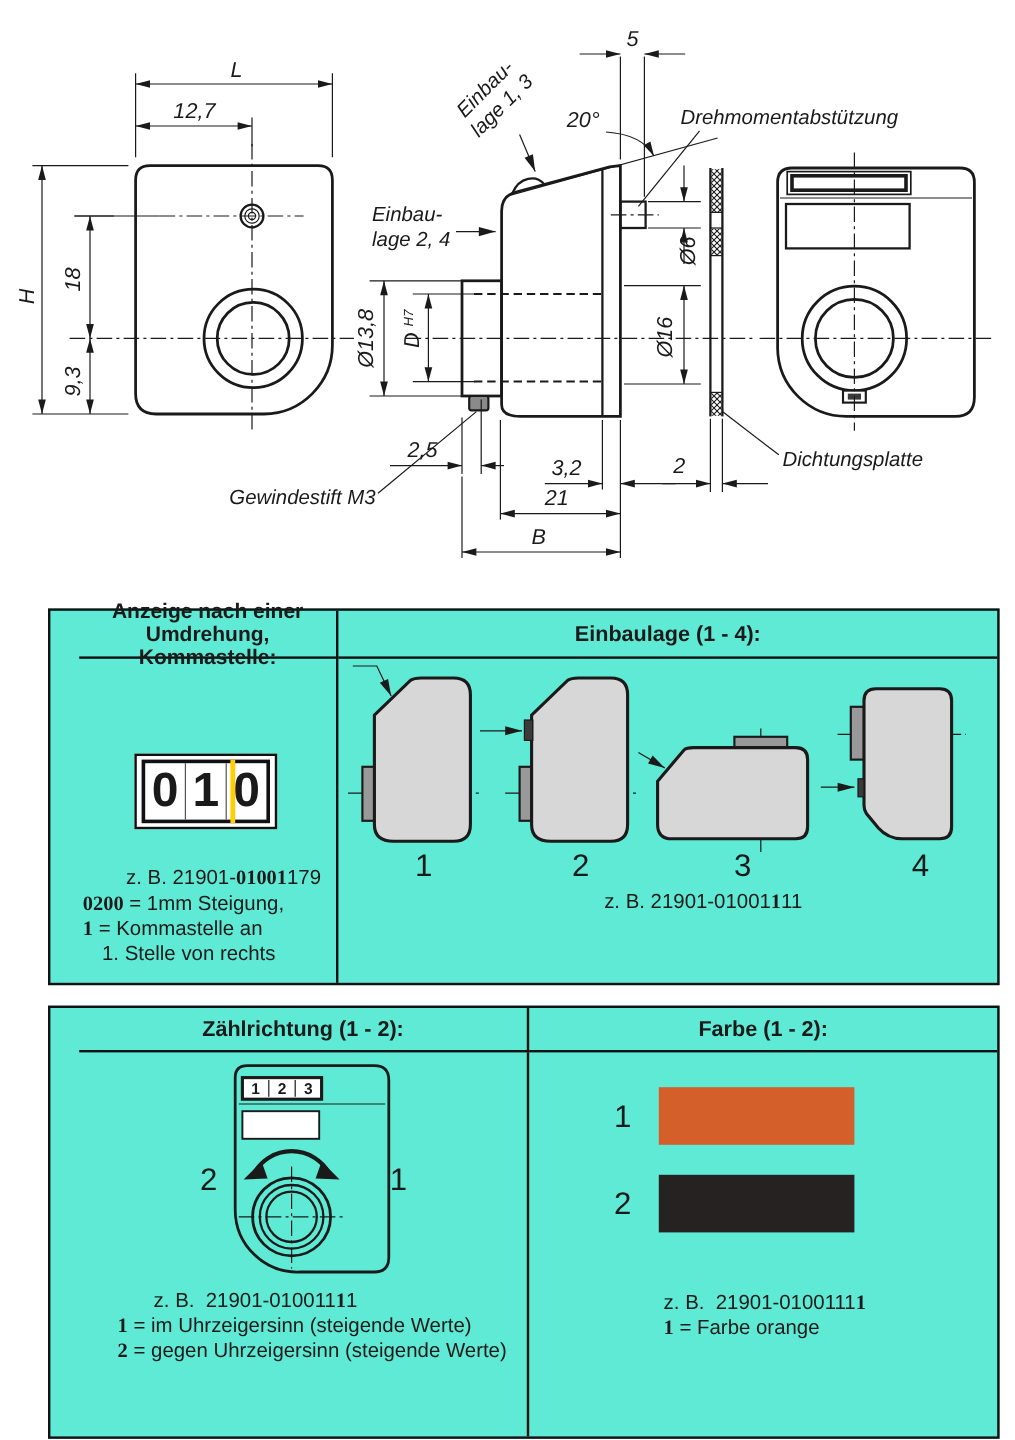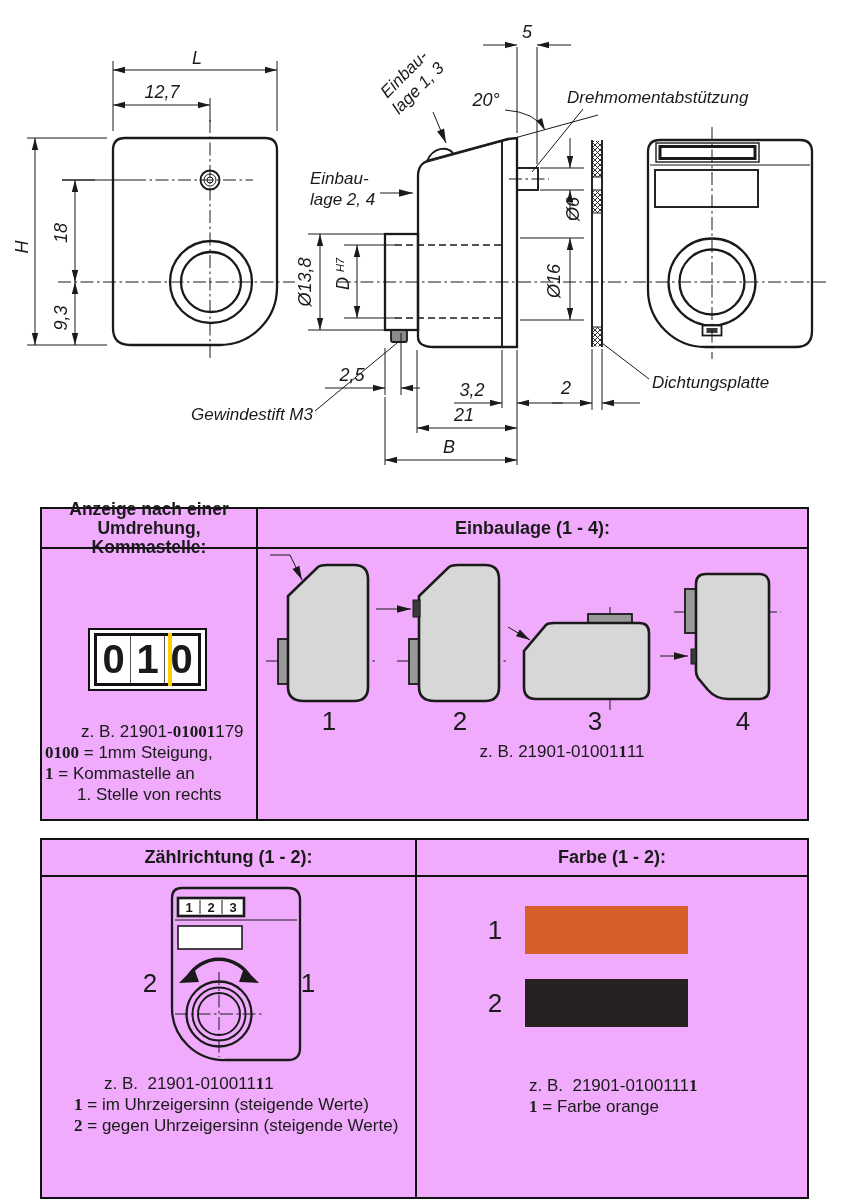--- a/index.html
+++ b/index.html
@@ -12,21 +12,21 @@
   .num{font-size:26px;}
   .o{stroke:#1a1a1a;stroke-width:2.3;fill:none;}
   .o2{stroke:#1a1a1a;stroke-width:1.9;fill:none;}
   .t{stroke:#1a1a1a;stroke-width:1;fill:none;}
   .cl{stroke:#1a1a1a;stroke-width:1;fill:none;stroke-dasharray:13 3.5 2.5 3.5;}
   .hd{stroke:#1a1a1a;stroke-width:1.7;fill:none;stroke-dasharray:7 4;}
   .shape{fill:#d7d7d7;stroke:#1a1a1a;stroke-width:2.6;}
   .hub{fill:#999;stroke:#1a1a1a;stroke-width:1.8;}
   .tick{fill:#3a3a3a;stroke:#1a1a1a;stroke-width:1;}
   
-  .tbl{position:absolute;border:2.5px solid #111;background:#f0abfc;display:grid;}
+  .tbl{position:absolute;border:2.5px solid #111;background:#5eead4;display:grid;padding-left:24px;}
   .tbl .hcell{border-bottom:2.5px solid #111;display:flex;align-items:center;justify-content:center;
       font-weight:bold;font-size:18px;text-align:center;}
   .div-r{border-right:2.5px solid #111;}
   .cell{position:relative;}
   .cap{font-size:17px;line-height:21px;}
   .cap div{white-space:pre;}
   .cap b{font-weight:bold;font-family:Liberation Serif, serif;}
   
   #counter{position:absolute;left:46px;top:79px;width:115px;height:59px;border:2px solid #111;background:#fff;}
   #counter .inner{position:absolute;left:4px;top:3px;right:4px;bottom:3px;border:3px solid #111;display:flex;}
@@ -219,23 +219,23 @@
       <div id="counter">
         <div id="comma-marker"></div>
         <div class="inner">
           <div class="dcell">0</div>
           <div class="dcell">1</div>
           <div class="dcell">0</div>
         </div>
       </div>
       <div class="cap abs" style="left:3px;top:172px;width:208px;">
         <div style="margin-left:36px;"><span>z. B. 21901-</span><b>01001</b><span>179</span></div>
-        <div><b>0100</b> <span>= 1mm Steigung,</span></div>
+        <div><b>0200</b> <span>= 1mm Steigung,</span></div>
         <div><b>1</b> <span>= Kommastelle an</span></div>
-        <div style="margin-left:32px;"><span>1. Stelle von rechts</span></div>
+        <div style="margin-left:16px;"><span>1. Stelle von rechts</span></div>
       </div>
     </div>
 
     <div class="cell">
       <svg class="abs" style="left:0;top:0" width="546" height="188" viewBox="0 0 546 188">
 
         <g>
           <line class="cl" x1="8" y1="112" x2="118" y2="112"></line>
           <rect class="hub" x="20" y="90" width="10" height="45"></rect>
           <path class="shape" d="M 46,152 Q 30,152 30,138 L 30,47 L 60,18 Q 63,16 69,16 L 96,16 Q 110,16 110,30 L 110,138 Q 110,152 96,152 Z"></path>

